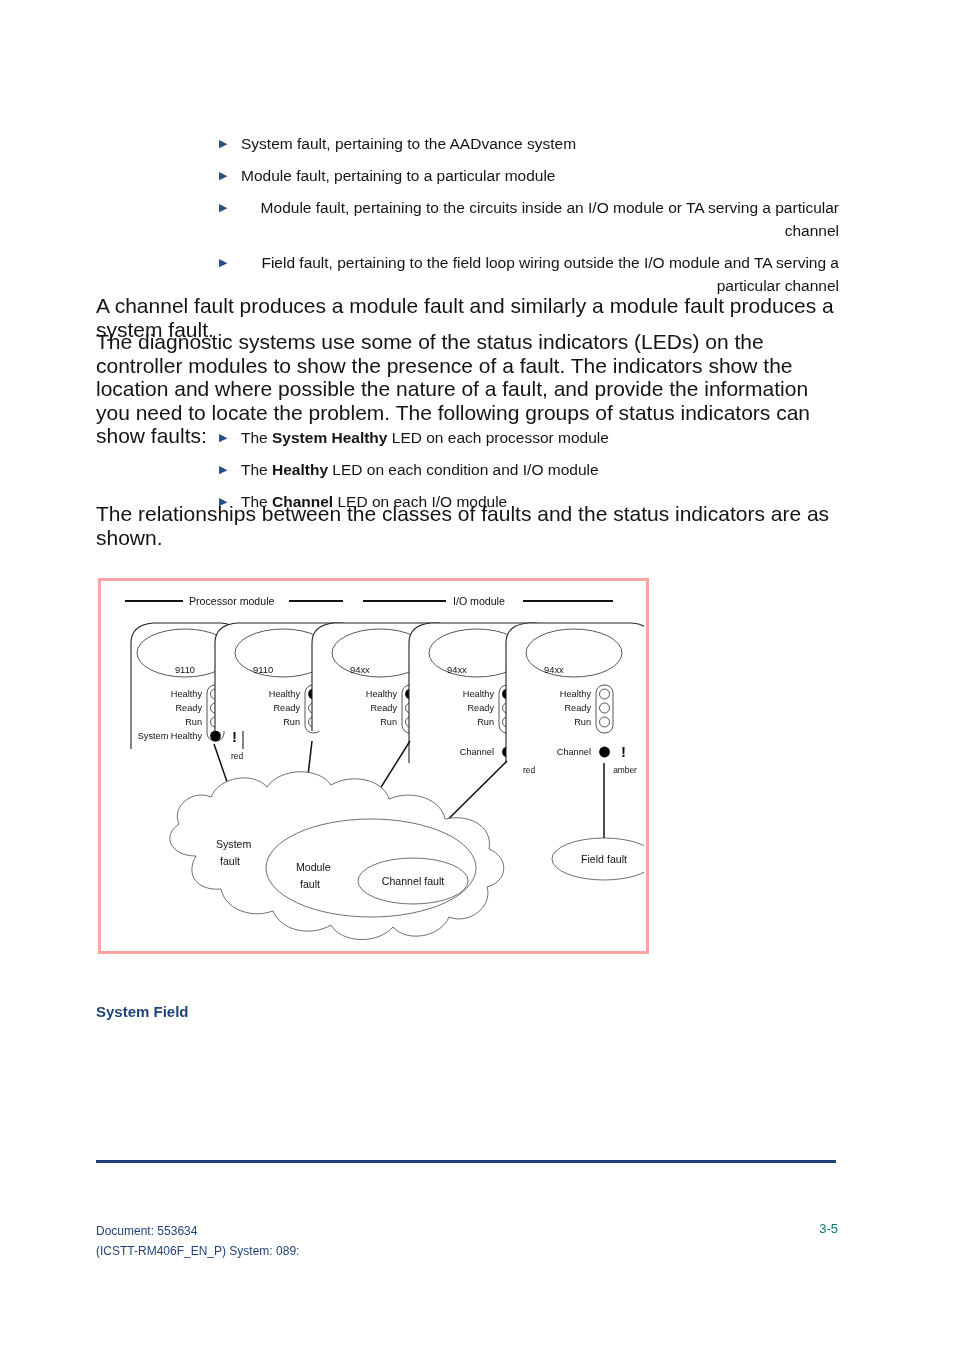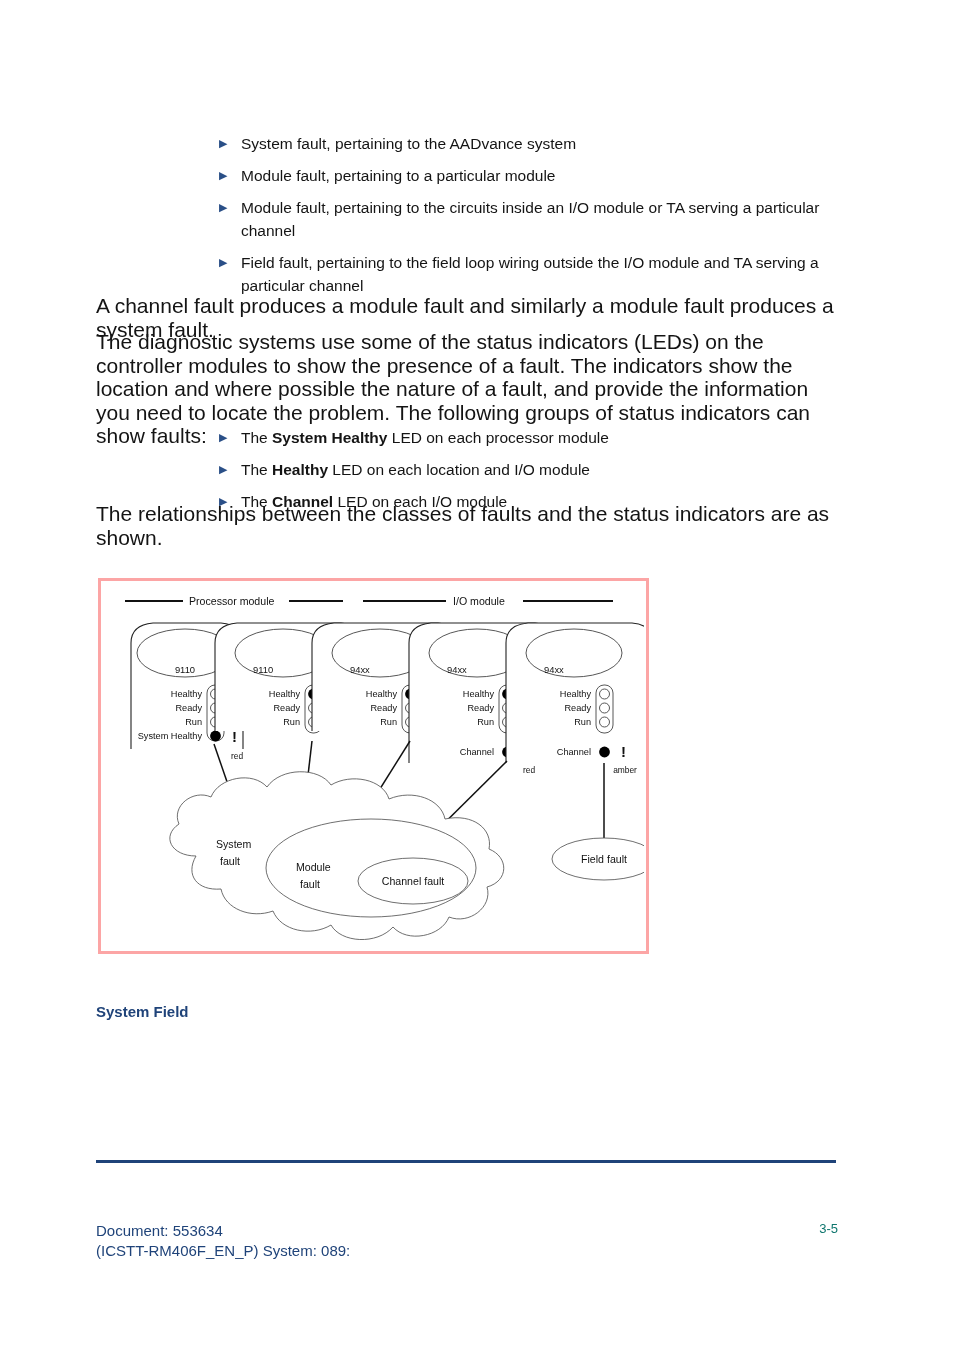--- a/index.html
+++ b/index.html
@@ -12,21 +12,21 @@
 
   
   .bullets{position:absolute;left:219px;width:620px;}
   .bullets.b1{top:132px;}
   .bullets.b2{top:426px;}
   .bullet{display:flex;align-items:flex-start;margin-bottom:9px;}
   .bullet .tri{
     flex:0 0 auto;width:14px;margin-right:8px;color:#2a4f87;
     font-size:11px;line-height:23px;
   }
-  .bullet .btxt{font-size:15.5px;line-height:23px;color:#141414;}
+  .bullet .btxt{font-size:15.5px;line-height:23px;color:#141414;text-align:right;}
 
   .para{
     position:absolute;left:96px;width:740px;
     font-size:21px;line-height:23.5px;color:#141414;
   }
   .p-channel{top:294px;}
   .p-diag{top:330px;}
   .p-rel{top:502px;}
   .p-sysfault{top:1032px;}
 
@@ -36,21 +36,21 @@
     font-size:15px;font-weight:bold;color:#1f4379;
   }
 
   
   .foot-rule{
     position:absolute;left:96px;top:1160px;width:740px;height:3px;
     background:#1f4379;
   }
   .foot-left{
     position:absolute;left:96px;top:1221px;
-    font-size:15px;line-height:20px;color:#1f4379;
+    font-size:12px;line-height:20px;color:#1f4379;
   }
   .foot-right{
     position:absolute;left:800px;top:1221px;width:38px;text-align:right;
     font-size:13px;color:#0f766e;
   }
 
   
   .figure{
     position:absolute;left:98px;top:578px;width:545px;height:370px;
     border:3px solid #fca5a5;background:#ffffff;
@@ -84,21 +84,21 @@
   <div class="para p-channel">A channel fault produces a module fault and similarly a module fault produces a system fault.</div>
   <div class="para p-diag">The diagnostic systems use some of the status indicators (LEDs) on the controller modules to show the presence of a fault. The indicators show the location and where possible the nature of a fault, and provide the information you need to locate the problem. The following groups of status indicators can show faults:</div>
 
   <div class="bullets b2">
     <div class="bullet">
       <span class="tri">▶</span>
       <span class="btxt"><span>The </span><b>System Healthy</b><span> LED on each processor module</span></span>
     </div>
     <div class="bullet">
       <span class="tri">▶</span>
-      <span class="btxt"><span>The </span><b>Healthy</b><span> LED on each location and I/O module</span></span>
+      <span class="btxt"><span>The </span><b>Healthy</b><span> LED on each condition and I/O module</span></span>
     </div>
     <div class="bullet">
       <span class="tri">▶</span>
       <span class="btxt"><span>The </span><b>Channel</b><span> LED on each I/O module</span></span>
     </div>
   </div>
 
   <div class="para p-rel">The relationships between the classes of faults and the status indicators are as shown.</div>
 
   <div class="figure">

